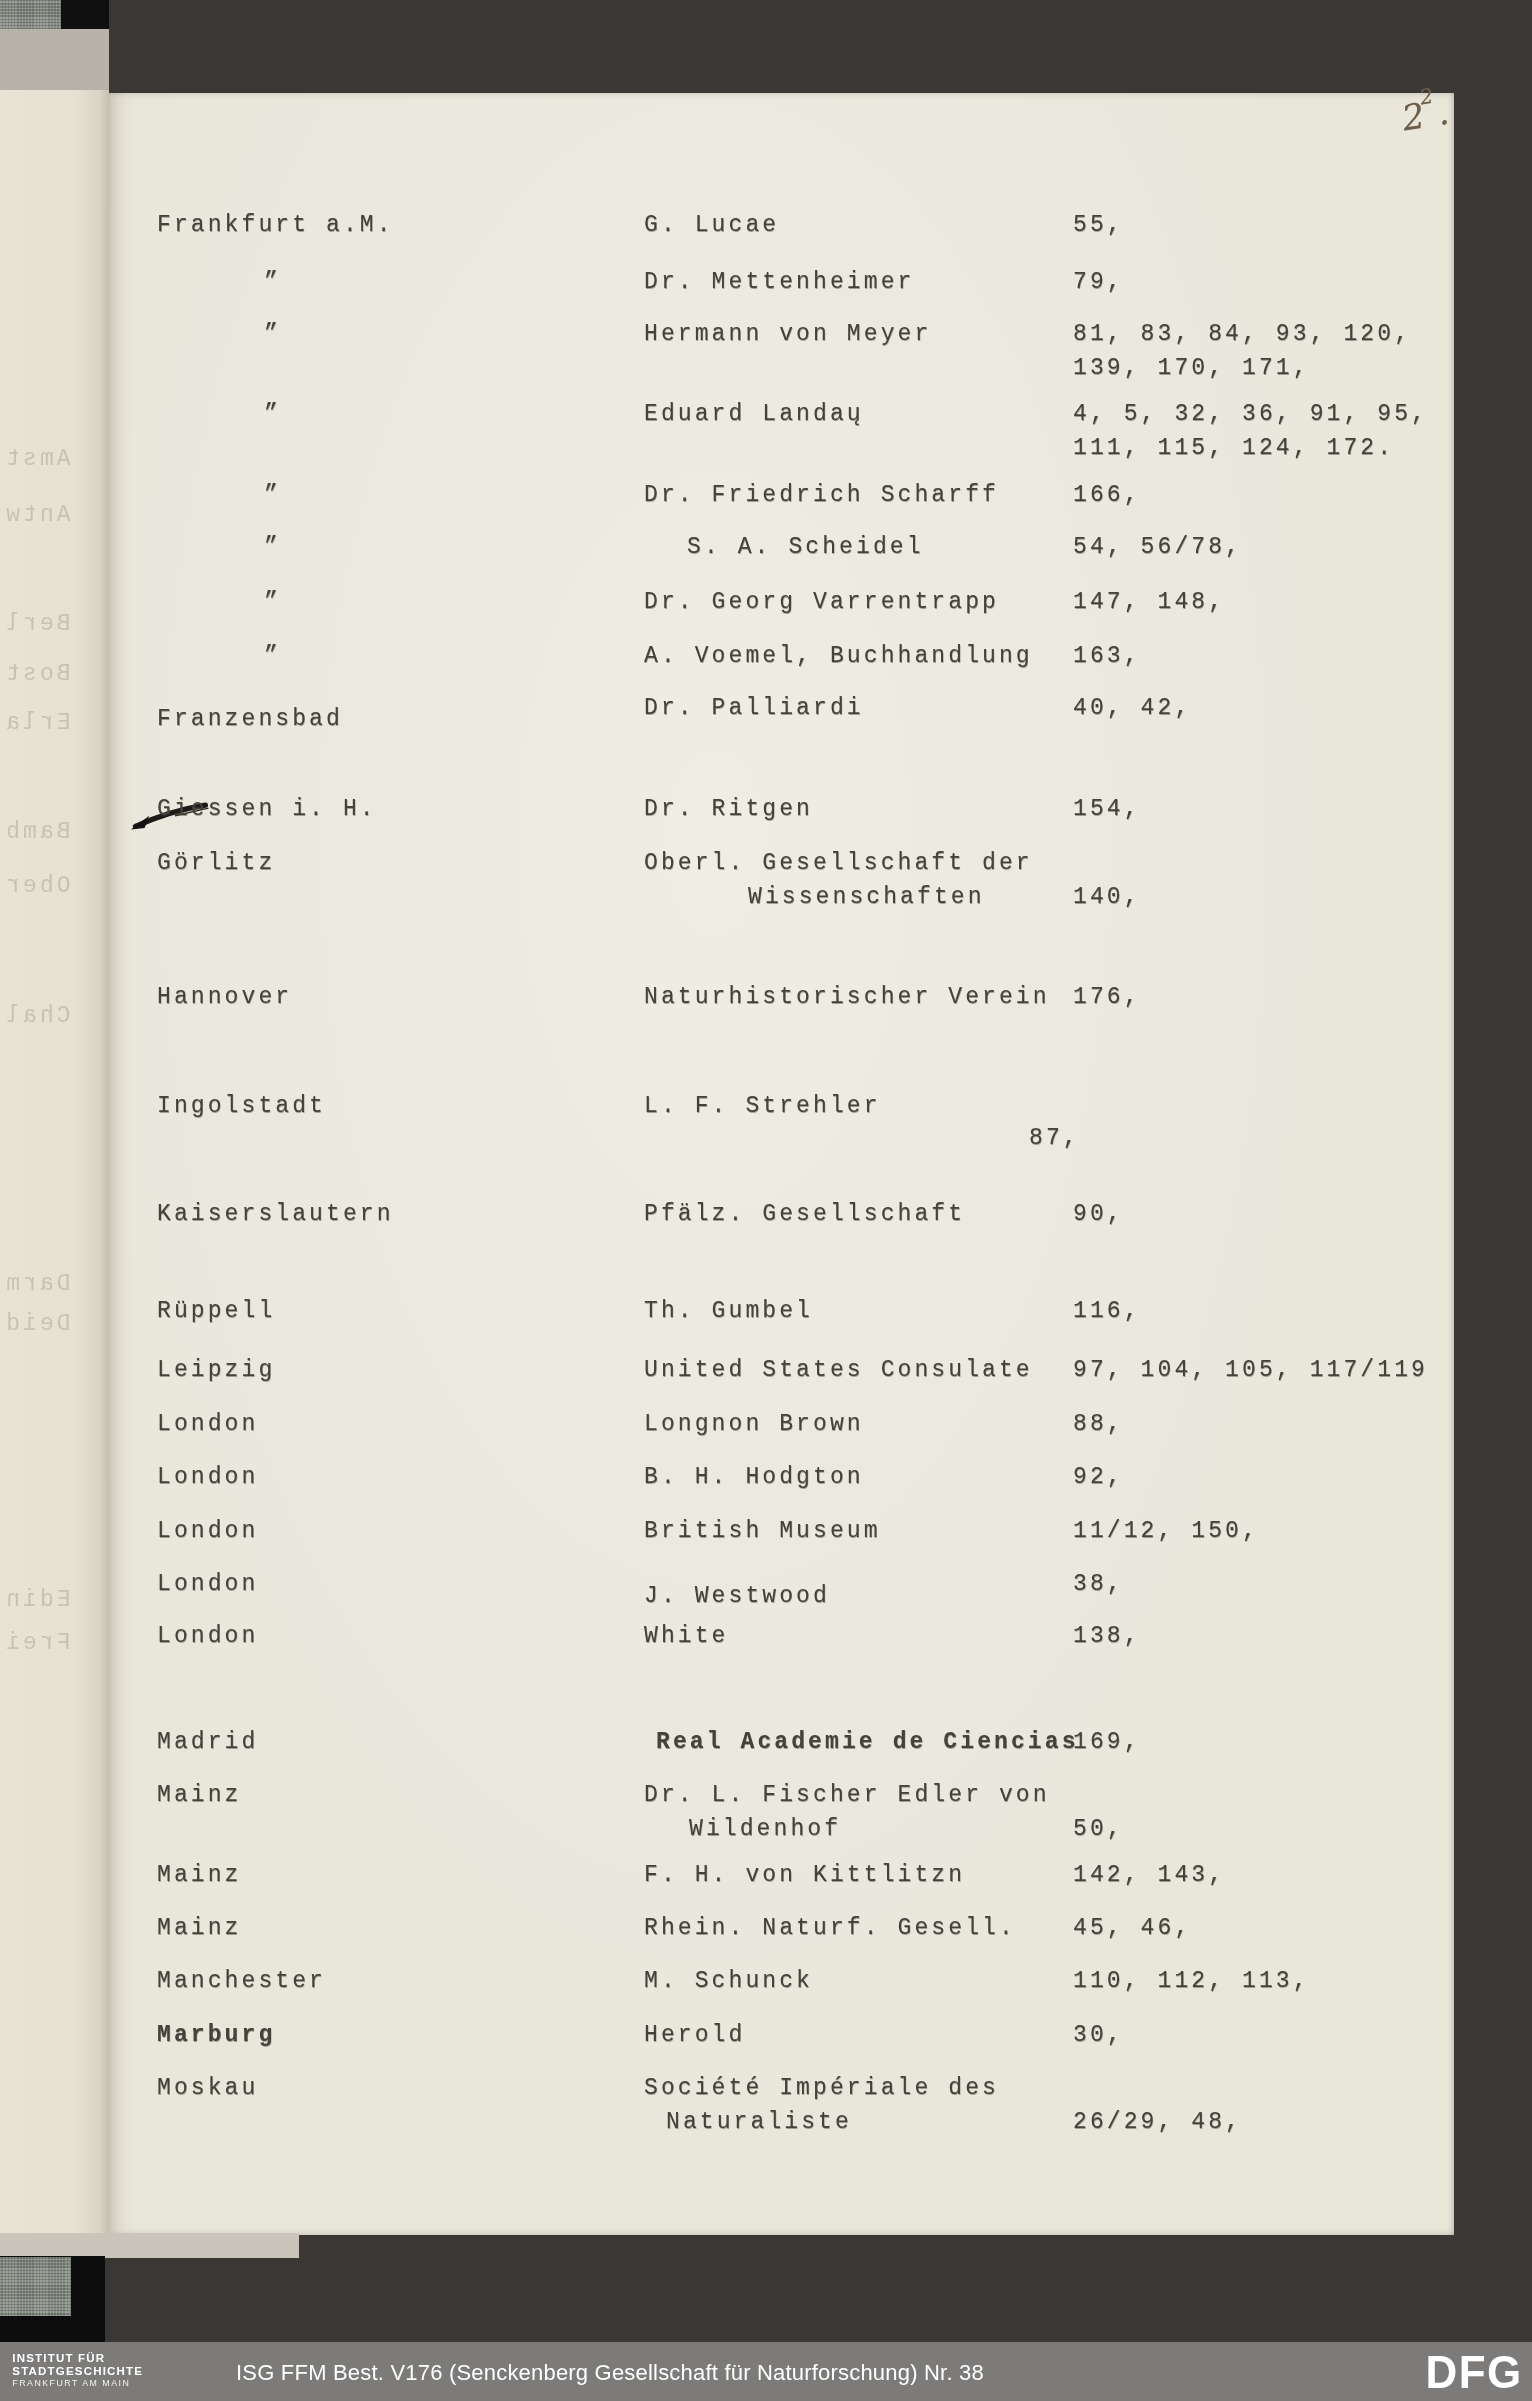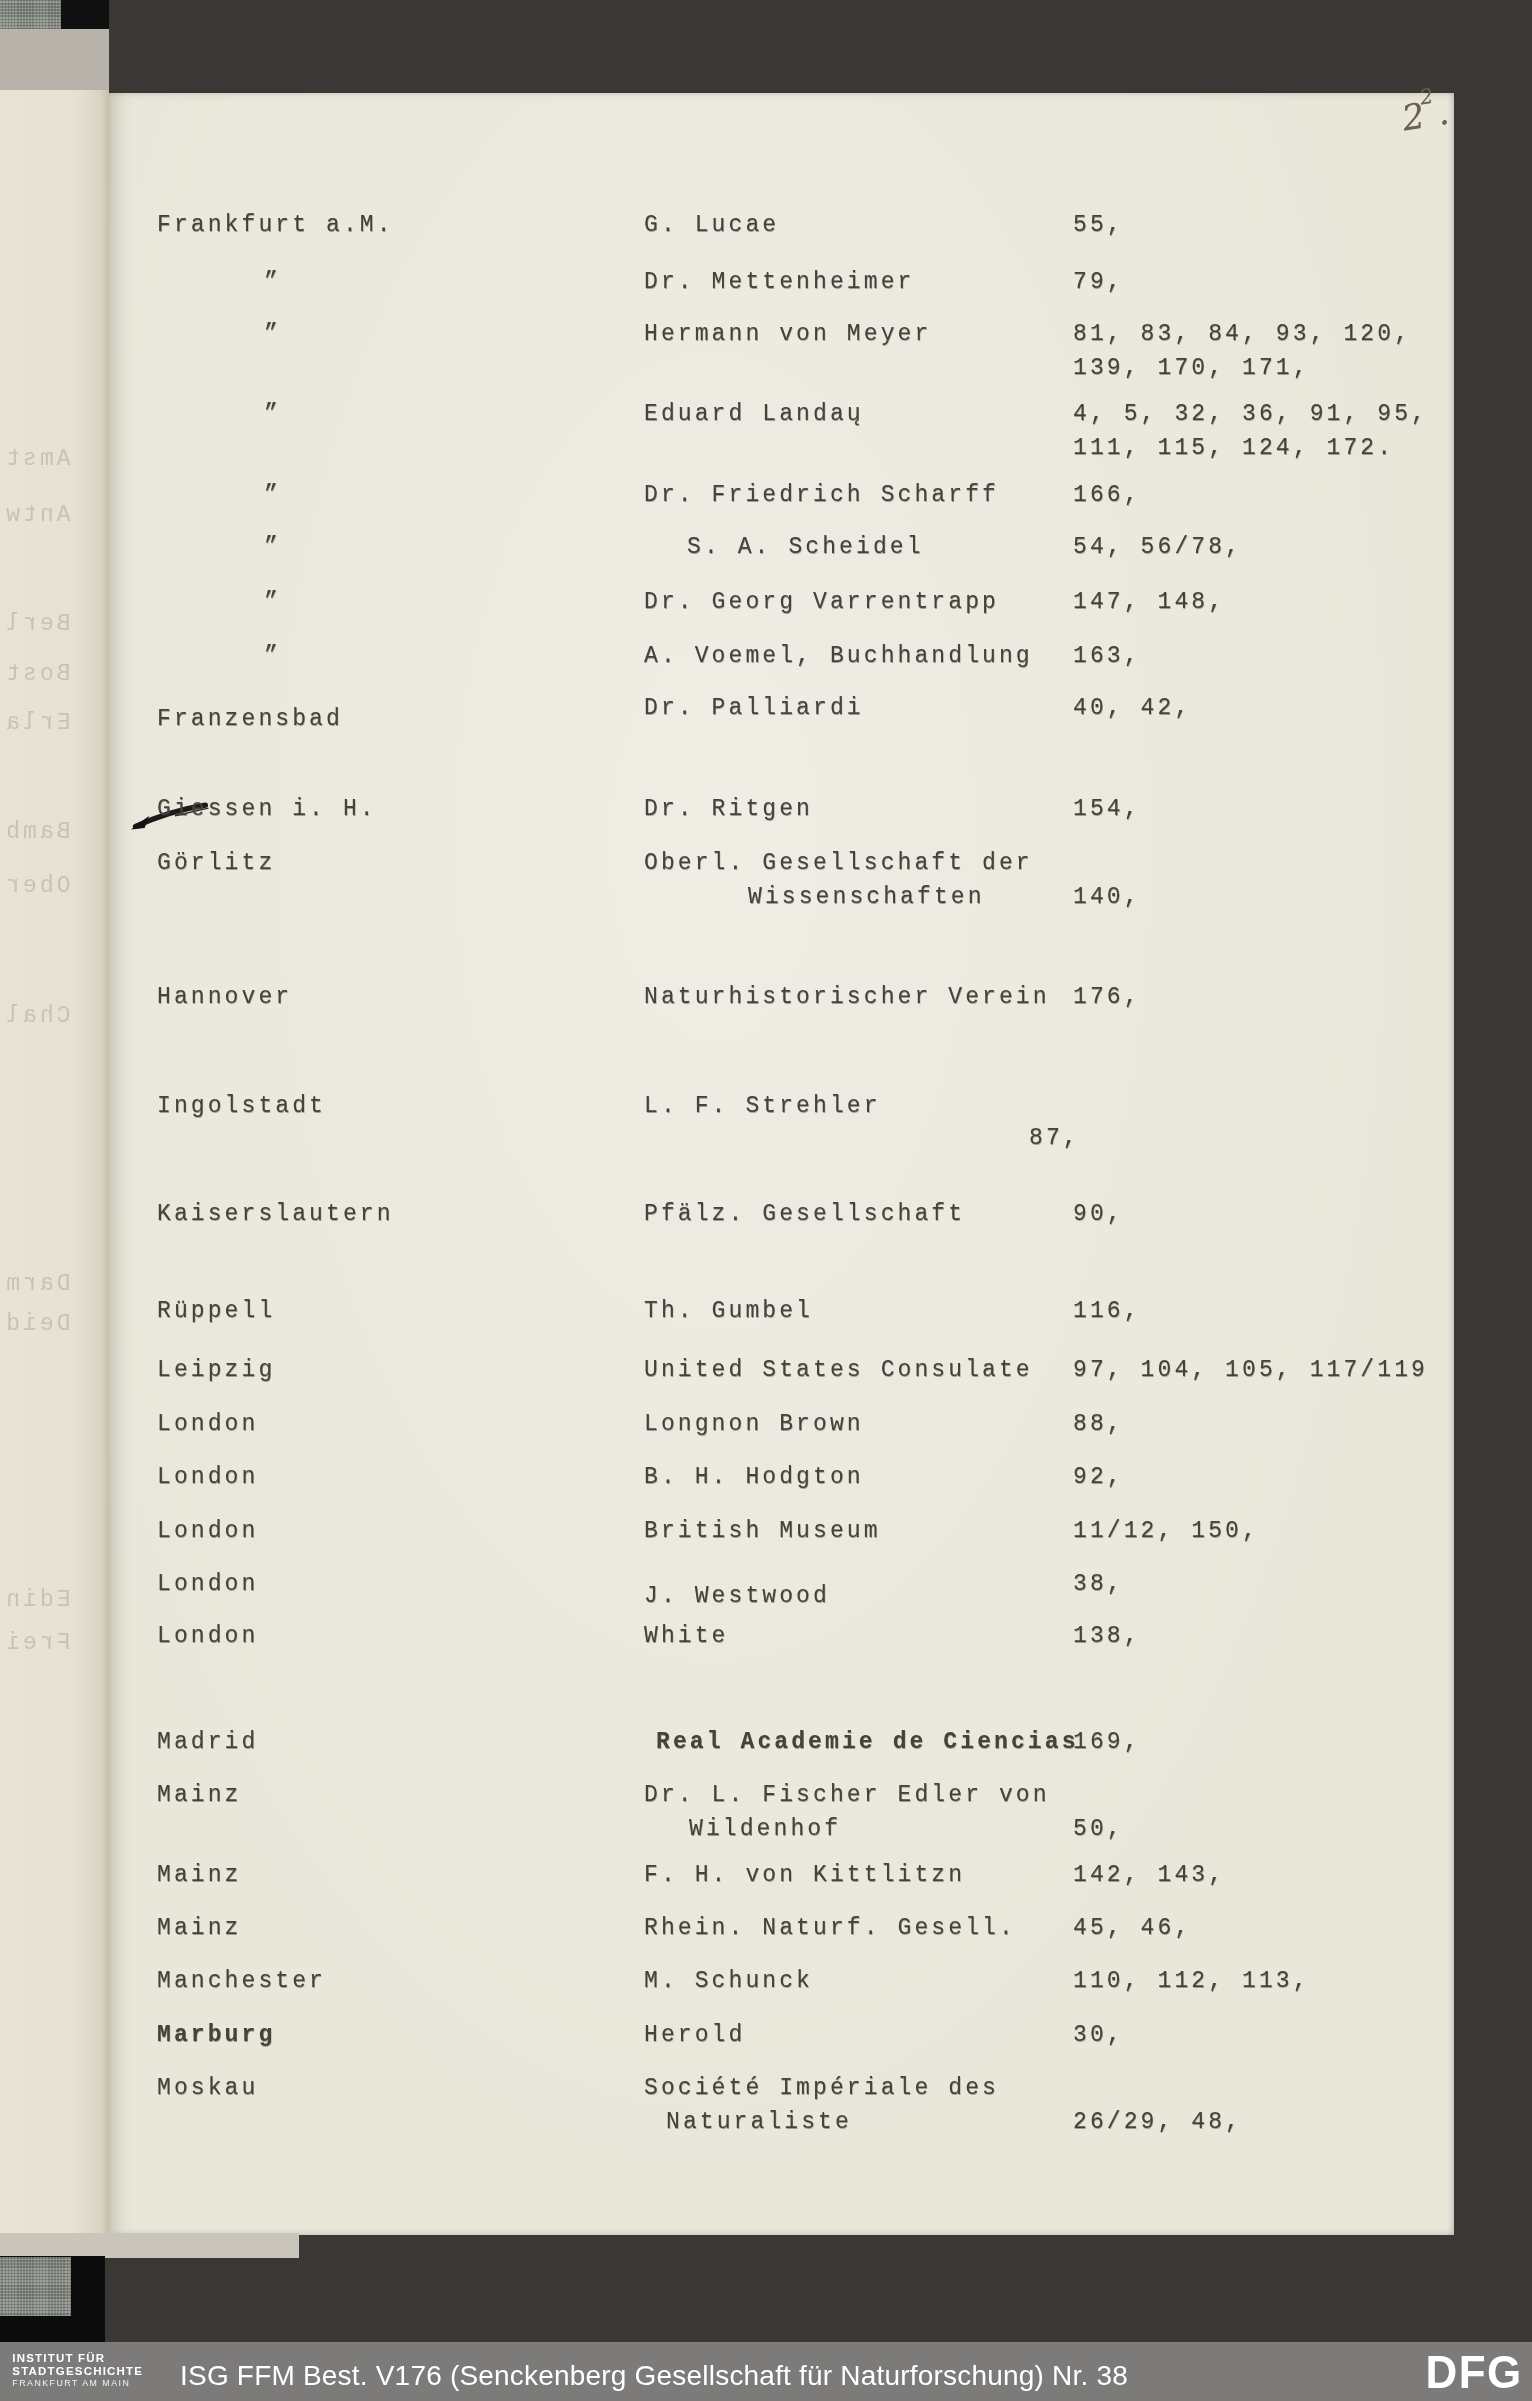--- a/index.html
+++ b/index.html
@@ -71,21 +71,21 @@
   .footer{
     position:absolute;left:0;top:2342px;width:1532px;height:59px;
     background:#7c7b79;
     font-family:"Liberation Sans", sans-serif;color:#ffffff;
   }
   .inst{position:absolute;left:12.3px;top:10px;line-height:1.1;}
   .inst .l1,.inst .l2{font-weight:bold;font-size:11.5px;letter-spacing:1.2px;}
   .inst .l3{font-size:8.8px;letter-spacing:1.5px;opacity:.92;margin-top:1.5px;}
   .caption{
     position:absolute;left:0;top:18.4px;width:1220px;
-    text-align:center;font-size:28px;letter-spacing:0.2px;padding-left:44px;
+    text-align:center;font-size:22px;letter-spacing:0.2px;
   }
   .dfg{
     position:absolute;right:9.2px;top:4.6px;
     font-weight:900;font-size:44px;letter-spacing:1.5px;
     transform:scaleY(1.04);
   }
 </style>
 </head>
 <body>
 

